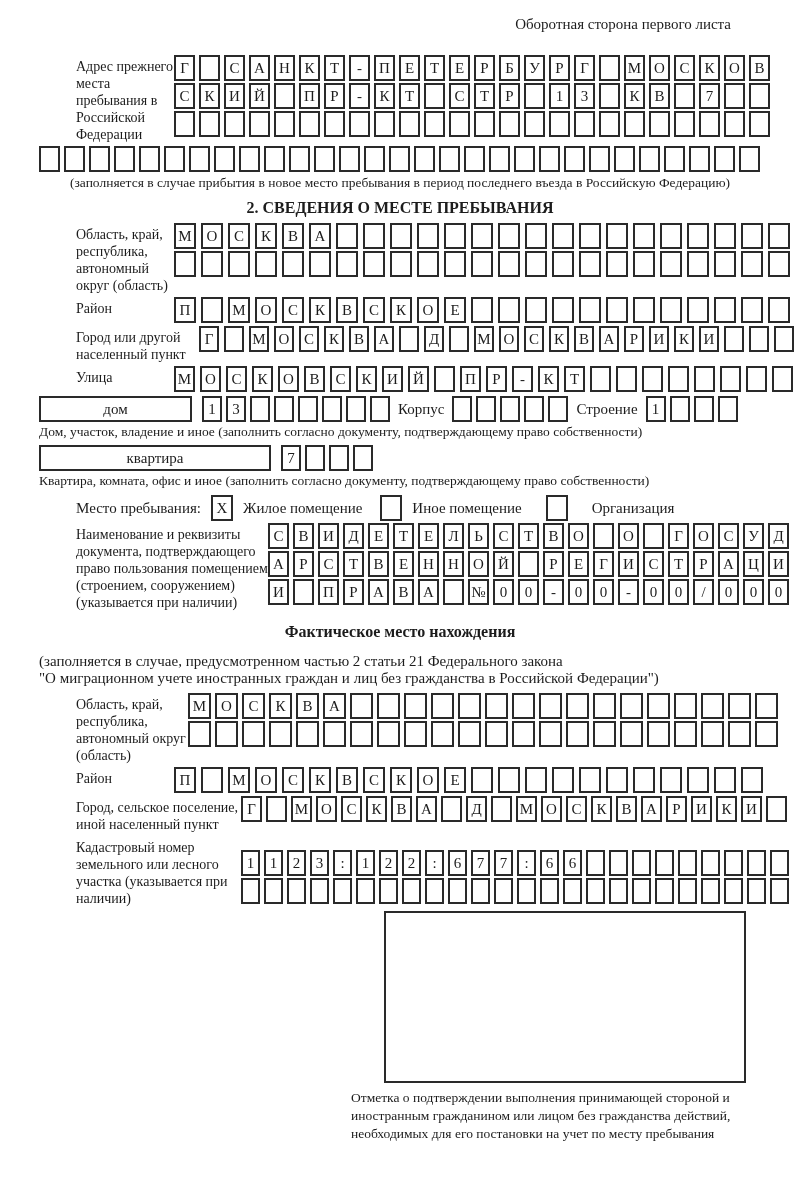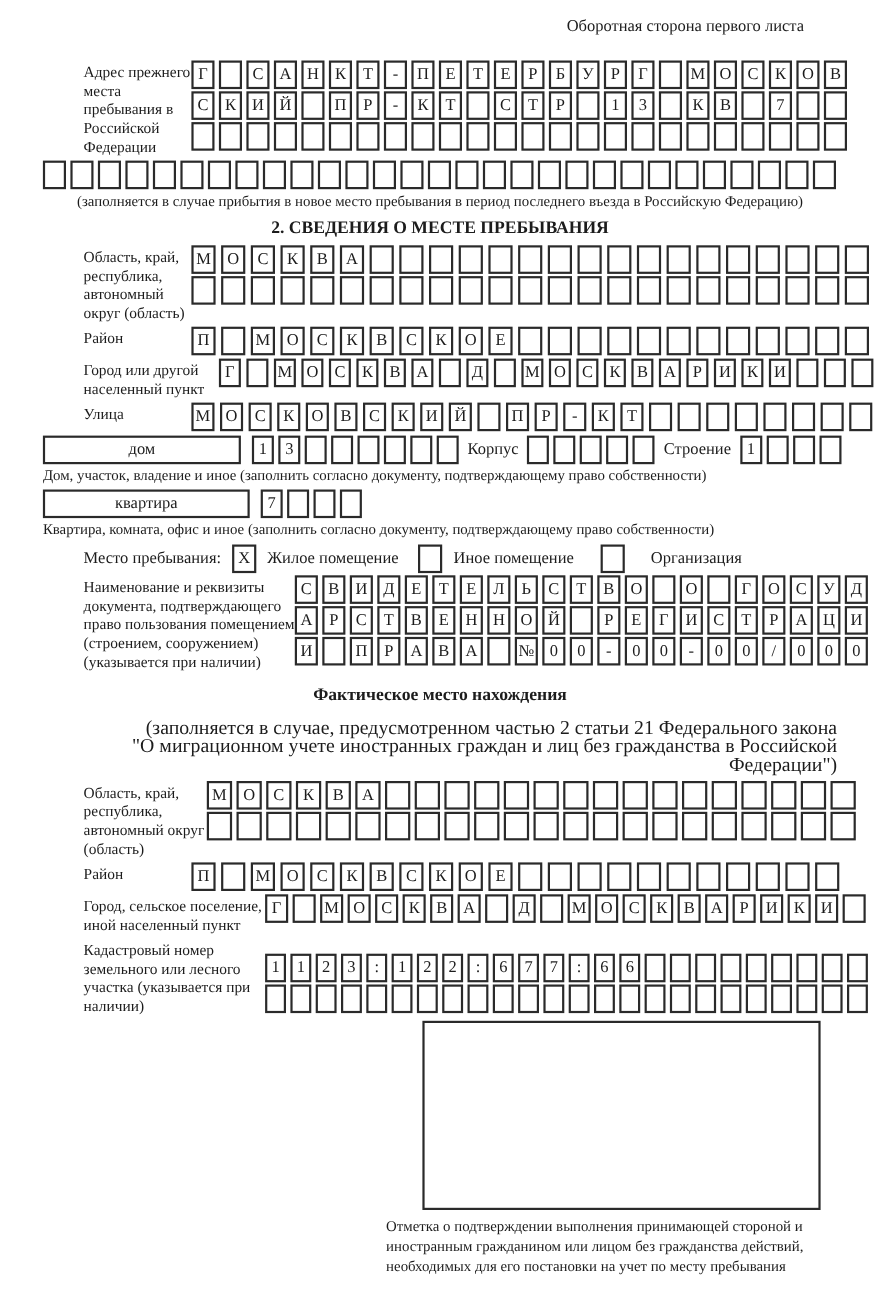--- a/index.html
+++ b/index.html
@@ -43,21 +43,21 @@
   .inline-label{font-size:15px;padding:0 8px;}
   .left-cap{font-size:13.5px;text-align:left;margin:2px 0 5px 0;}
 
   .stay-row{display:flex;align-items:center;margin:6px 0 2px 37px;gap:10px;}
   .checkbox{
     flex:none;box-sizing:border-box;width:22px;height:26px;border:2px solid #2a2a2a;
     text-align:center;font-size:15px;line-height:22px;
   }
   .stay-note{font-size:13.5px;margin:0 0 6px 215px;}
 
-  .fact-cap{font-size:18px;text-align:right;line-height:17px;margin:12px 0 6px 0;}
+  .fact-cap{font-size:15px;text-align:left;line-height:17px;margin:12px 0 6px 0;}
 
   .stamp-box{
     box-sizing:border-box;width:362px;height:172px;border:2px solid #2a2a2a;
     margin-left:345px;margin-top:4px;background:#fff;
   }
   .stamp-cap{
     width:430px;margin-left:312px;margin-top:6px;
     font-size:13.5px;line-height:18px;text-align:left;
   }
 </style>
@@ -325,21 +325,21 @@
         <span class="cell"></span>
         <span class="cell"></span>
         <span class="cell"></span>
         <span class="cell"></span>
         <span class="cell"></span>
         <span class="cell"></span>
       </div>
   </div>
 
   <div class="house-line">
-    <div class="widebox" style="width:180px;">дом</div>
+    <div class="widebox" style="width:153px;">дом</div>
     <div class="cells m-s" style="margin-left:10px;">
         <span class="cell">1</span>
         <span class="cell">3</span>
         <span class="cell"></span>
         <span class="cell"></span>
         <span class="cell"></span>
         <span class="cell"></span>
         <span class="cell"></span>
         <span class="cell"></span>
       </div>
@@ -355,21 +355,21 @@
     <div class="cells m-s">
         <span class="cell">1</span>
         <span class="cell"></span>
         <span class="cell"></span>
         <span class="cell"></span>
       </div>
   </div>
   <div class="left-cap">Дом, участок, владение и иное (заполнить согласно документу, подтверждающему право собственности)</div>
 
   <div class="house-line">
-    <div class="widebox" style="width:188px;">квартира</div>
+    <div class="widebox" style="width:232px;">квартира</div>
     <div class="cells m-s" style="margin-left:10px;">
         <span class="cell">7</span>
         <span class="cell"></span>
         <span class="cell"></span>
         <span class="cell"></span>
       </div>
   </div>
   <div class="left-cap">Квартира, комната, офис и иное (заполнить согласно документу, подтверждающему право собственности)</div>
 
   <div class="stay-row">

